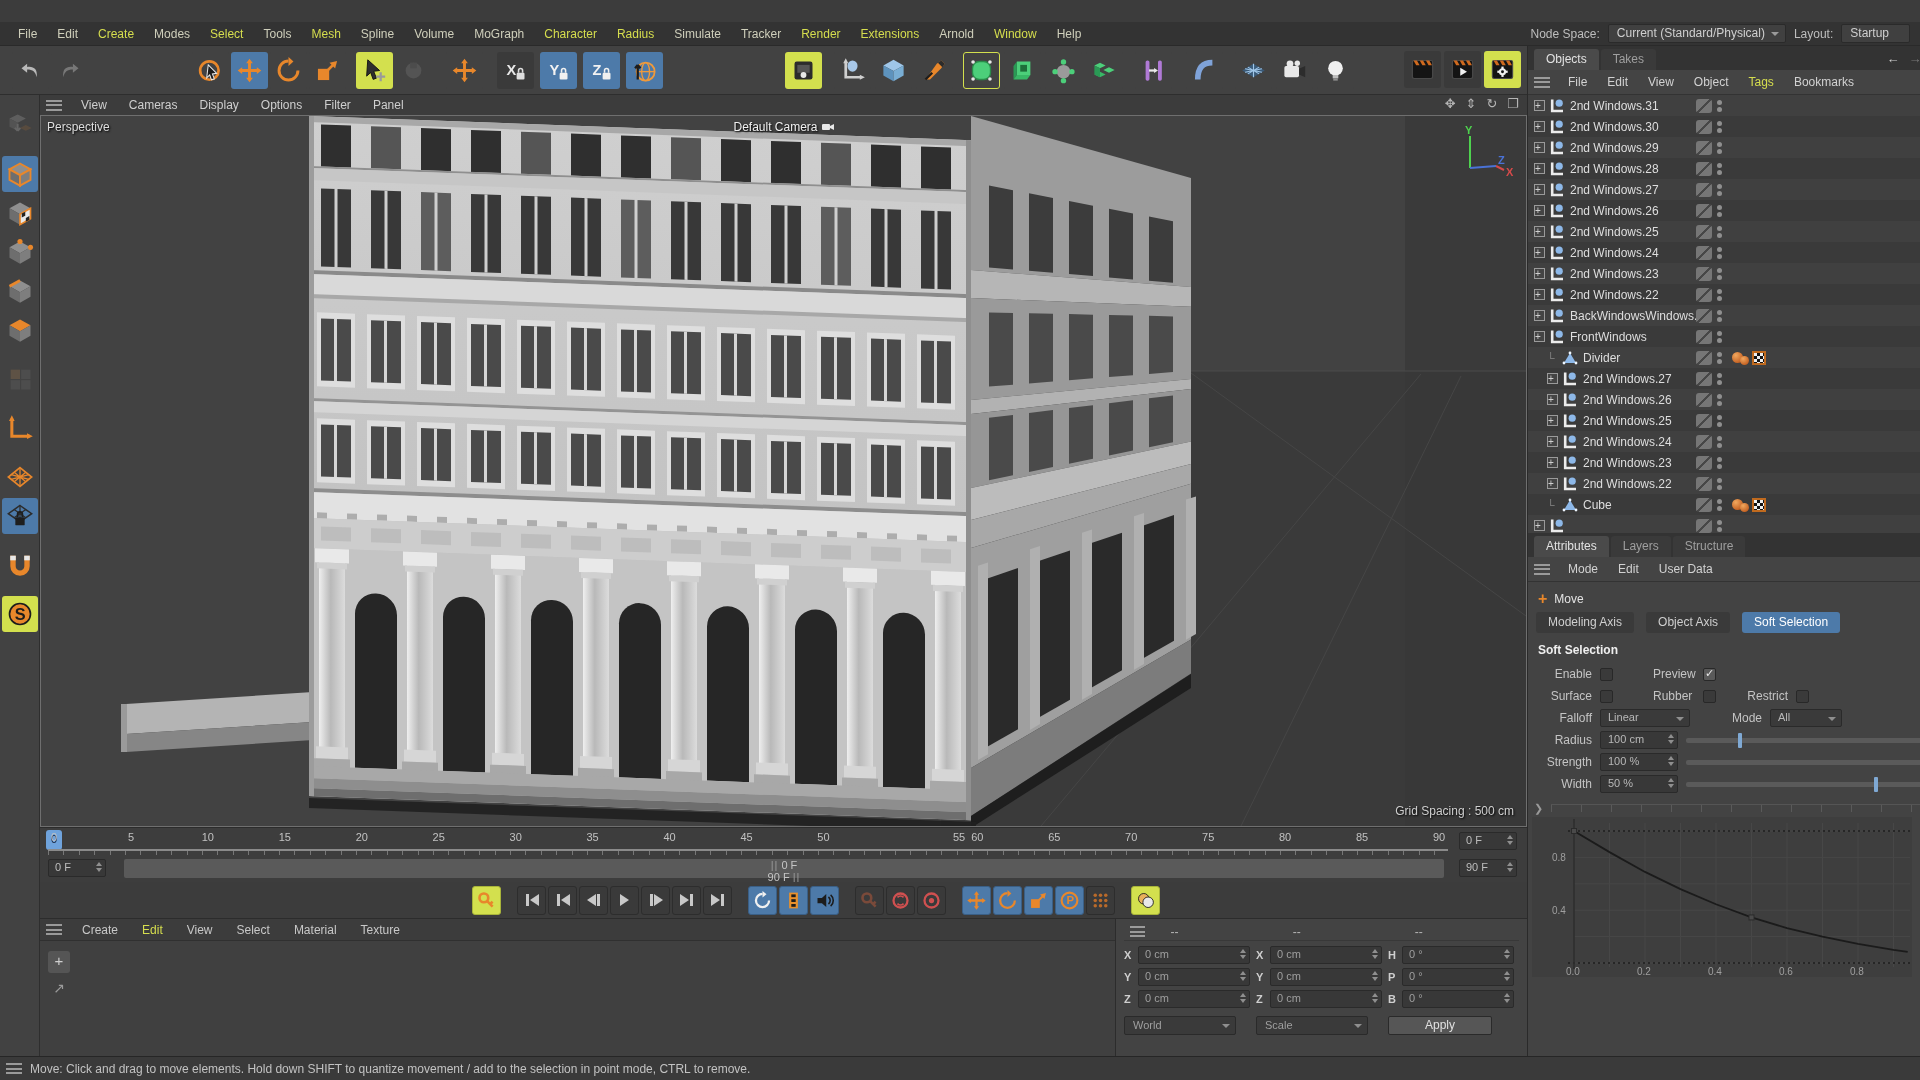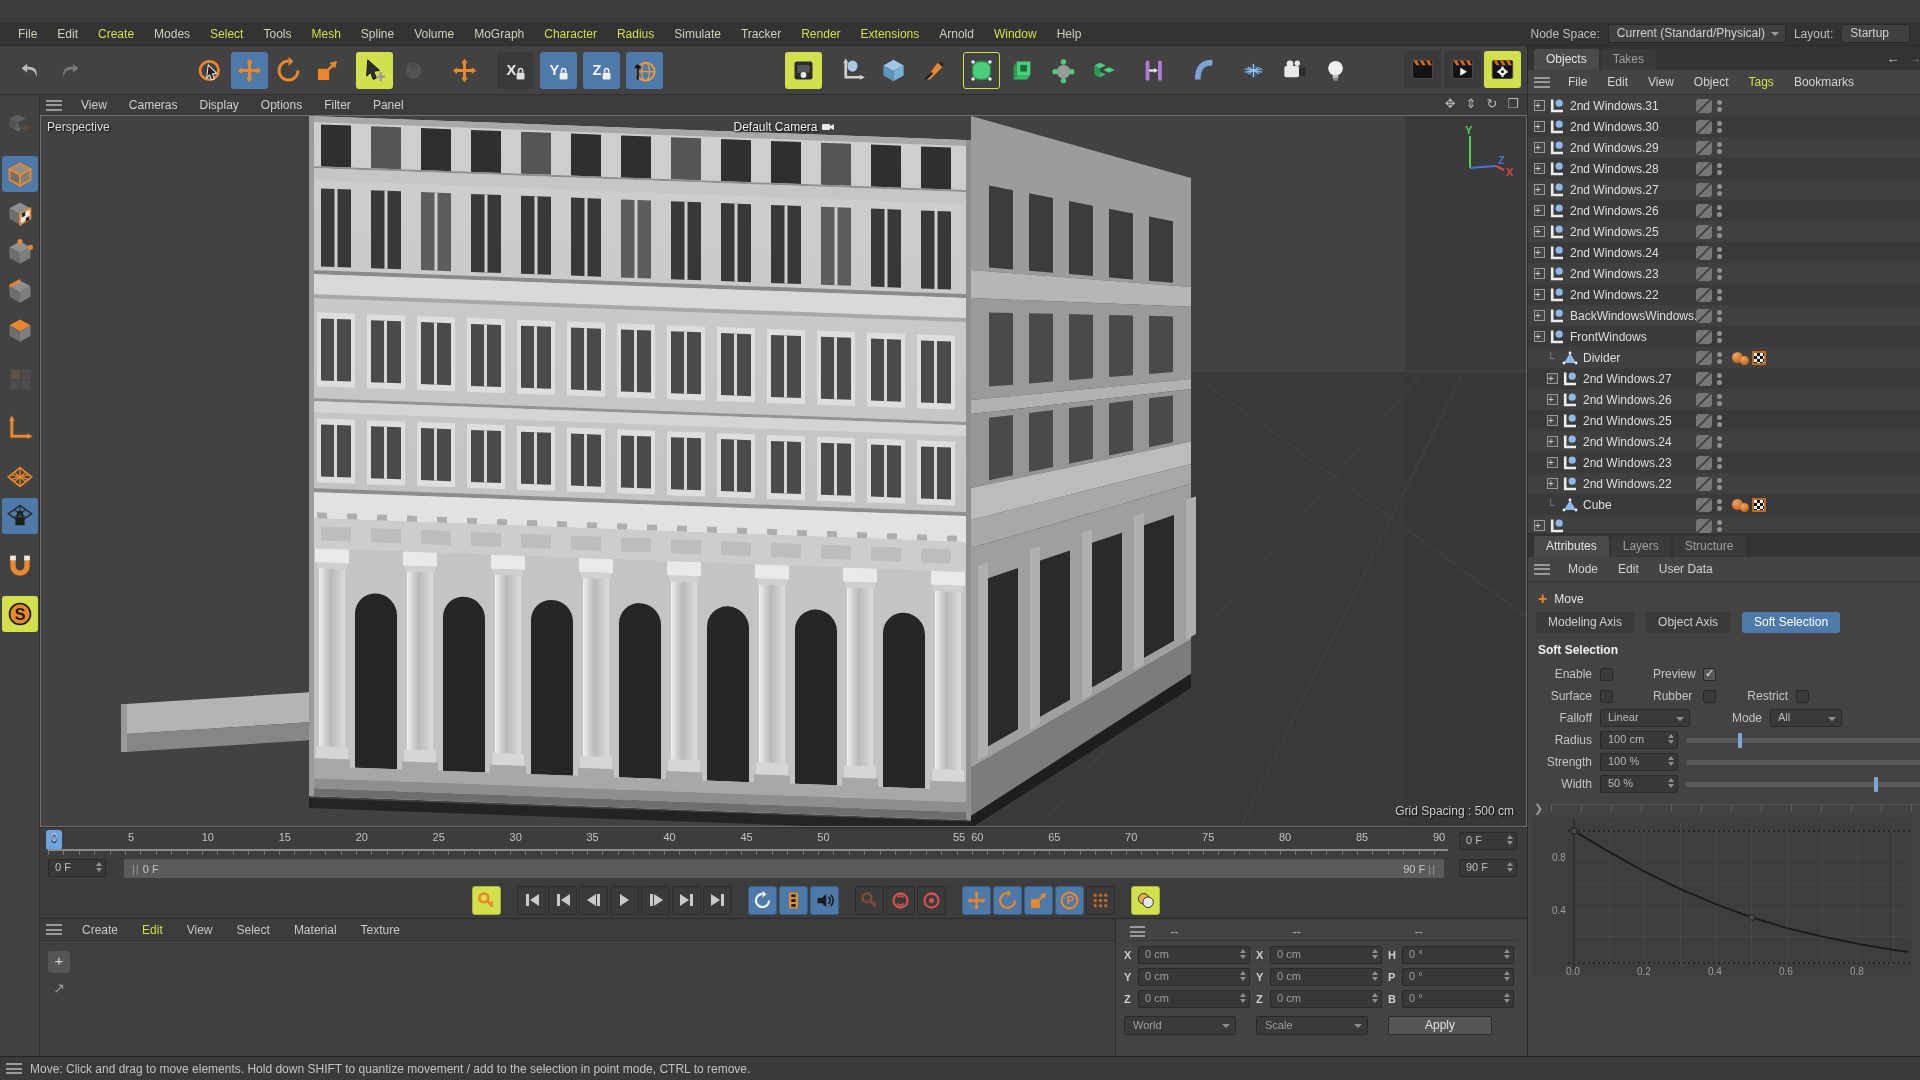--- a/index.html
+++ b/index.html
@@ -87,21 +87,21 @@
              color:#bdbdbd; font-size:11px; padding:1px 16px 0 6px; }
   .spin-arrows { position:absolute; right:3px; top:2px; display:flex; flex-direction:column; gap:2px; }
   .spin-arrows i { width:0; height:0; border-left:3.5px solid transparent; border-right:3.5px solid transparent; }
   .spin-arrows i.up { border-bottom:4px solid #8f8f8f; }
   .spin-arrows i.dn { border-top:4px solid #8f8f8f; }
   #ruler-cur { right:10px; top:4px; width:58px; }
   #rangebar { position:absolute; left:40px; top:855px; width:1487px; height:27px; background:#3d3d3d; }
   #range-start { left:8px; top:4px; width:58px; }
   #range-end { right:10px; top:4px; width:58px; }
   #range-track { position:absolute; left:84px; top:4px; width:1320px; height:19px; background:#5a5a5a; border-radius:2px;
-                 color:#c5c5c5; font-size:11px; display:flex; align-items:center; justify-content:space-between; padding:0 8px; }
+                 color:#c5c5c5; font-size:11px; display:flex; align-items:center; justify-content:space-between; padding:0 8px;flex-direction:column; }
   .grip { color:#9a9a9a; letter-spacing:1px; }
 
   
   #transport { position:absolute; left:40px; top:882px; width:1487px; height:36px; background:#3c3c3c;
                display:flex; align-items:center; padding-left:432px; }
   .pbtn { width:29px; height:29px; background:#3a3a3a; border:1px solid #2d2d2d; border-radius:3px; margin-right:2px;
           display:flex; align-items:center; justify-content:center; flex:0 0 auto; }
   .pbtn.bg-blue { background:#4d7aa9; border-color:#3a5f86; }
   .pbtn.bg-yellow { background:#d3e04e; border-color:#a8b43a; }
   .pgap { width:14px; flex:0 0 auto; }

